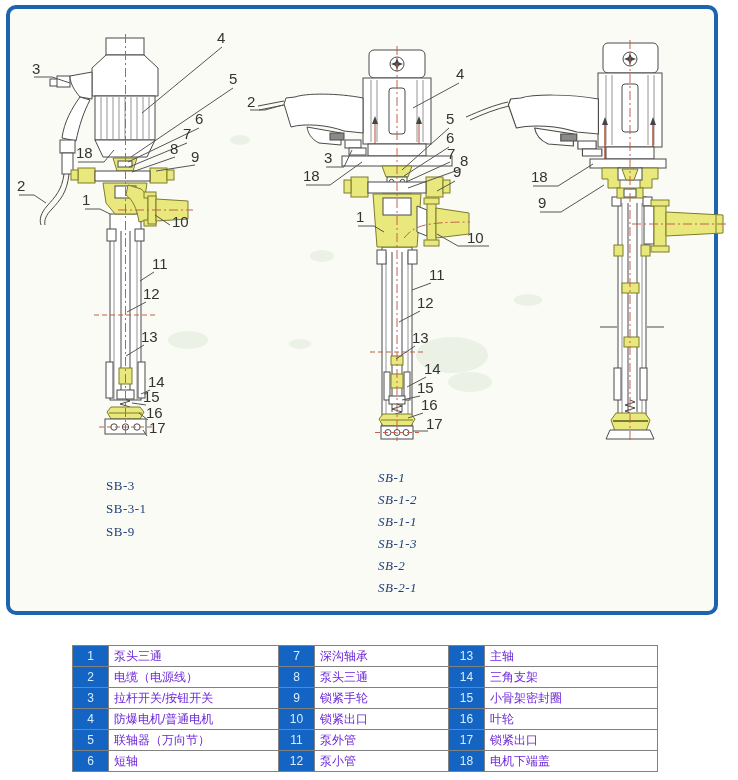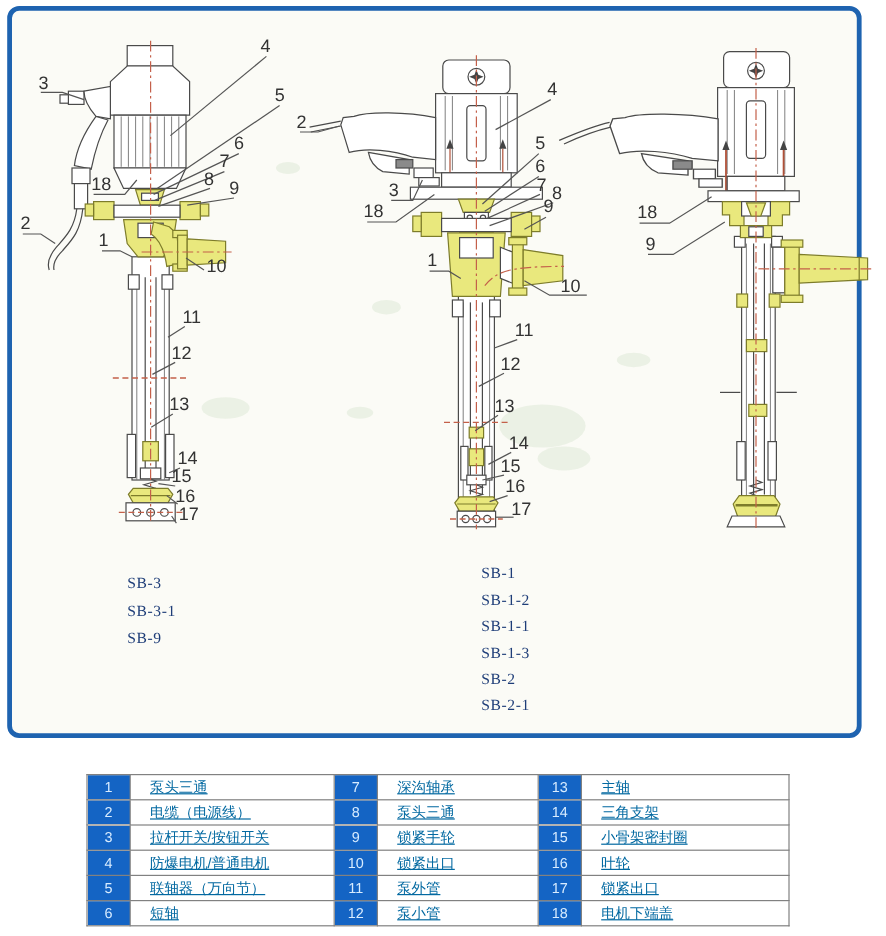--- a/index.html
+++ b/index.html
@@ -9,21 +9,21 @@
          border:4px solid var(--panel-border,#1e63b0);border-radius:10px;background:#fbfbf6;}
   .diagram-svg{position:absolute;left:0;top:0;width:738px;height:620px;}
   .models-group{position:absolute;font-family:"Liberation Serif","DejaVu Serif",serif;
          font-size:13px;color:var(--model-color,#1e3d78);line-height:23px;letter-spacing:0.5px;}
   .models-group.tight{line-height:22px;}
   .parts{position:absolute;left:72px;top:645px;border-collapse:collapse;table-layout:fixed;
          font-size:12px;background:#ffffff;}
   .parts td{border:1px solid #818181;height:20px;padding:0;overflow:hidden;white-space:nowrap;}
   .parts td.num{background:var(--num-bg,#1464c4);color:var(--num-color,#d8ecff);
          text-align:center;font-size:12px;}
-  .parts td.lbl{padding-left:16px;color:#0369a1;text-decoration:underline;}
+  .parts td.lbl{padding-left:5px;color:#6d28d9;}
   
   .ln{fill:none;stroke:#4a4a4a;stroke-width:1;}
   .rib{fill:none;stroke:#7a7a7a;stroke-width:0.8;}
   .fw{fill:#ffffff;stroke:#4a4a4a;stroke-width:1;}
   .fy{fill:#e9e87d;stroke:#7d7c2a;stroke-width:1;}
   .cl{fill:none;stroke:#c4604a;stroke-width:1;stroke-dasharray:9 3 2 3;}
   .bk{fill:none;stroke:#c4604a;stroke-width:1.2;stroke-dasharray:5 3;}
   .leader{fill:none;stroke:#555555;stroke-width:1;}
   .callout-text{font-family:"Liberation Sans","DejaVu Sans",sans-serif;font-size:15px;fill:#333333;}
   .smudge{fill:#cfe0c6;opacity:0.35;}
@@ -341,21 +341,21 @@
         <polyline points="540,212 561,212 604,185" class="leader"></polyline>
         <text x="538" y="208" class="callout-text">9</text>
       </g>
   </svg>
 
   <div class="models-group" style="left:106px;top:474px;">
       <div>SB-3</div>
       <div>SB-3-1</div>
       <div>SB-9</div>
     </div>
-  <div class="models-group tight" style="left:401px;top:467px;">
+  <div class="models-group tight" style="left:378px;top:467px;font-style:italic;">
       <div>SB-1</div>
       <div>SB-1-2</div>
       <div>SB-1-1</div>
       <div>SB-1-3</div>
       <div>SB-2</div>
       <div>SB-2-1</div>
     </div>
 
   <table class="parts">
     <colgroup>

